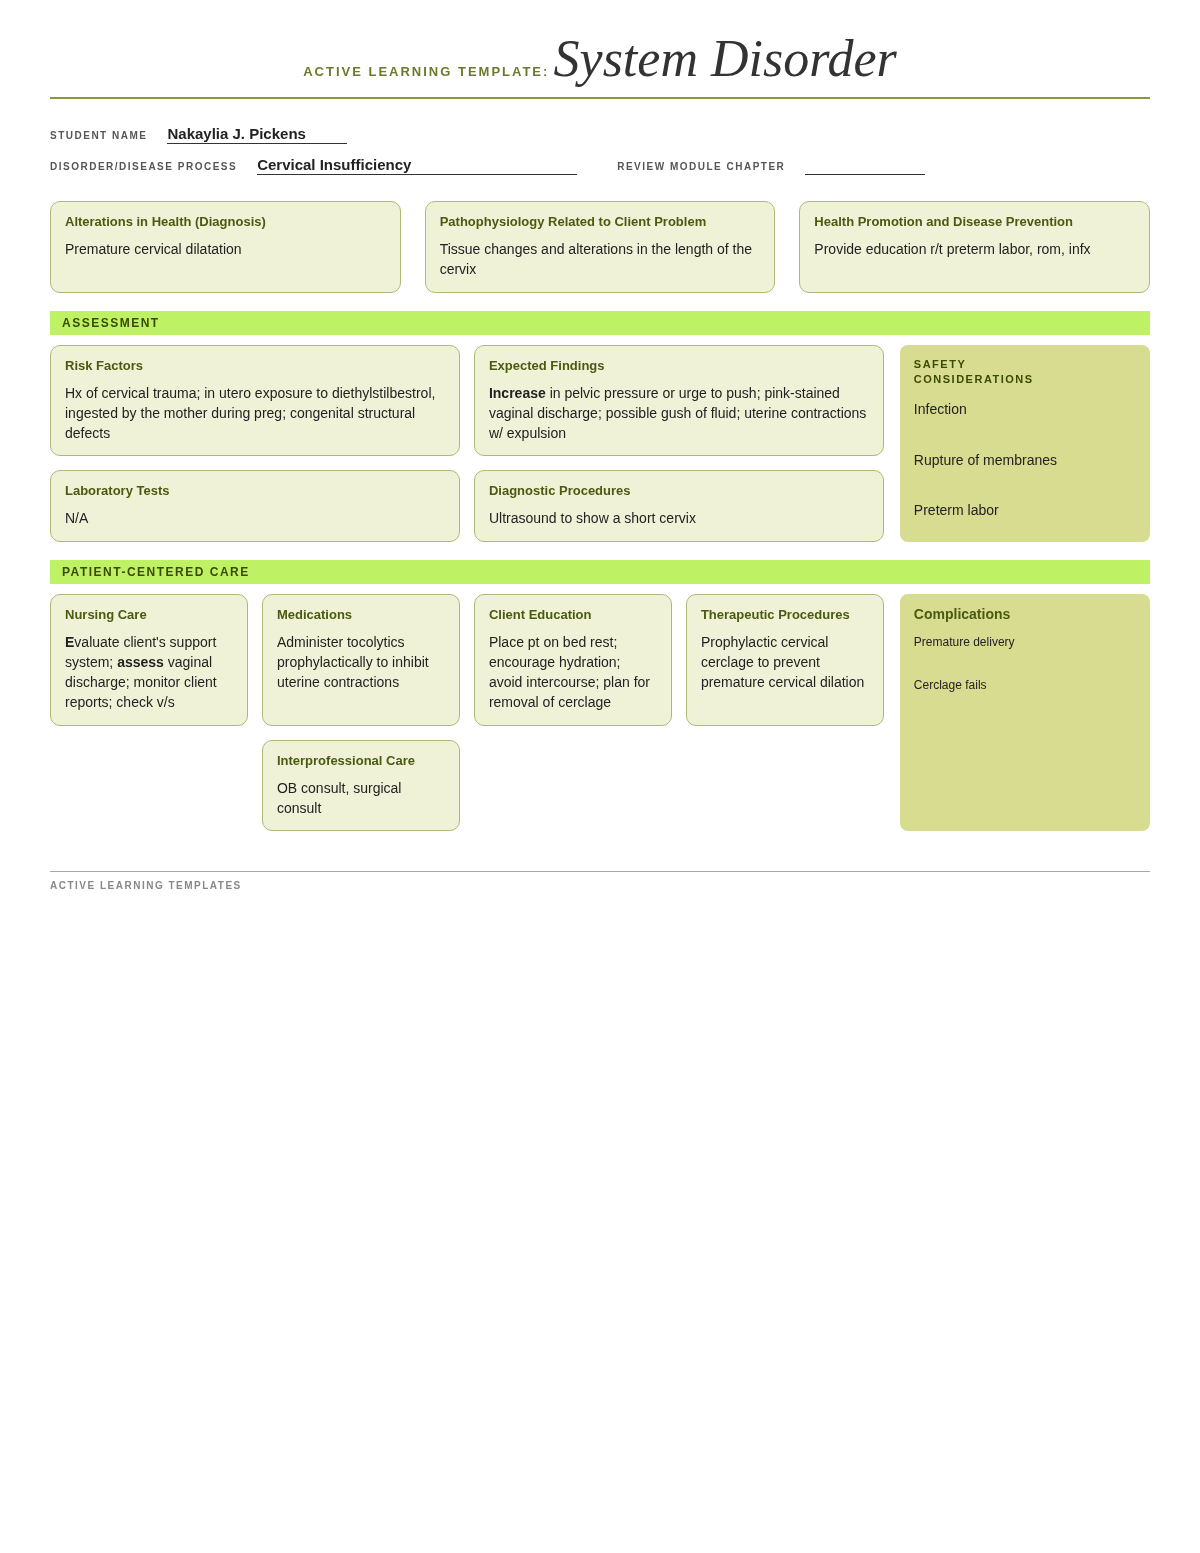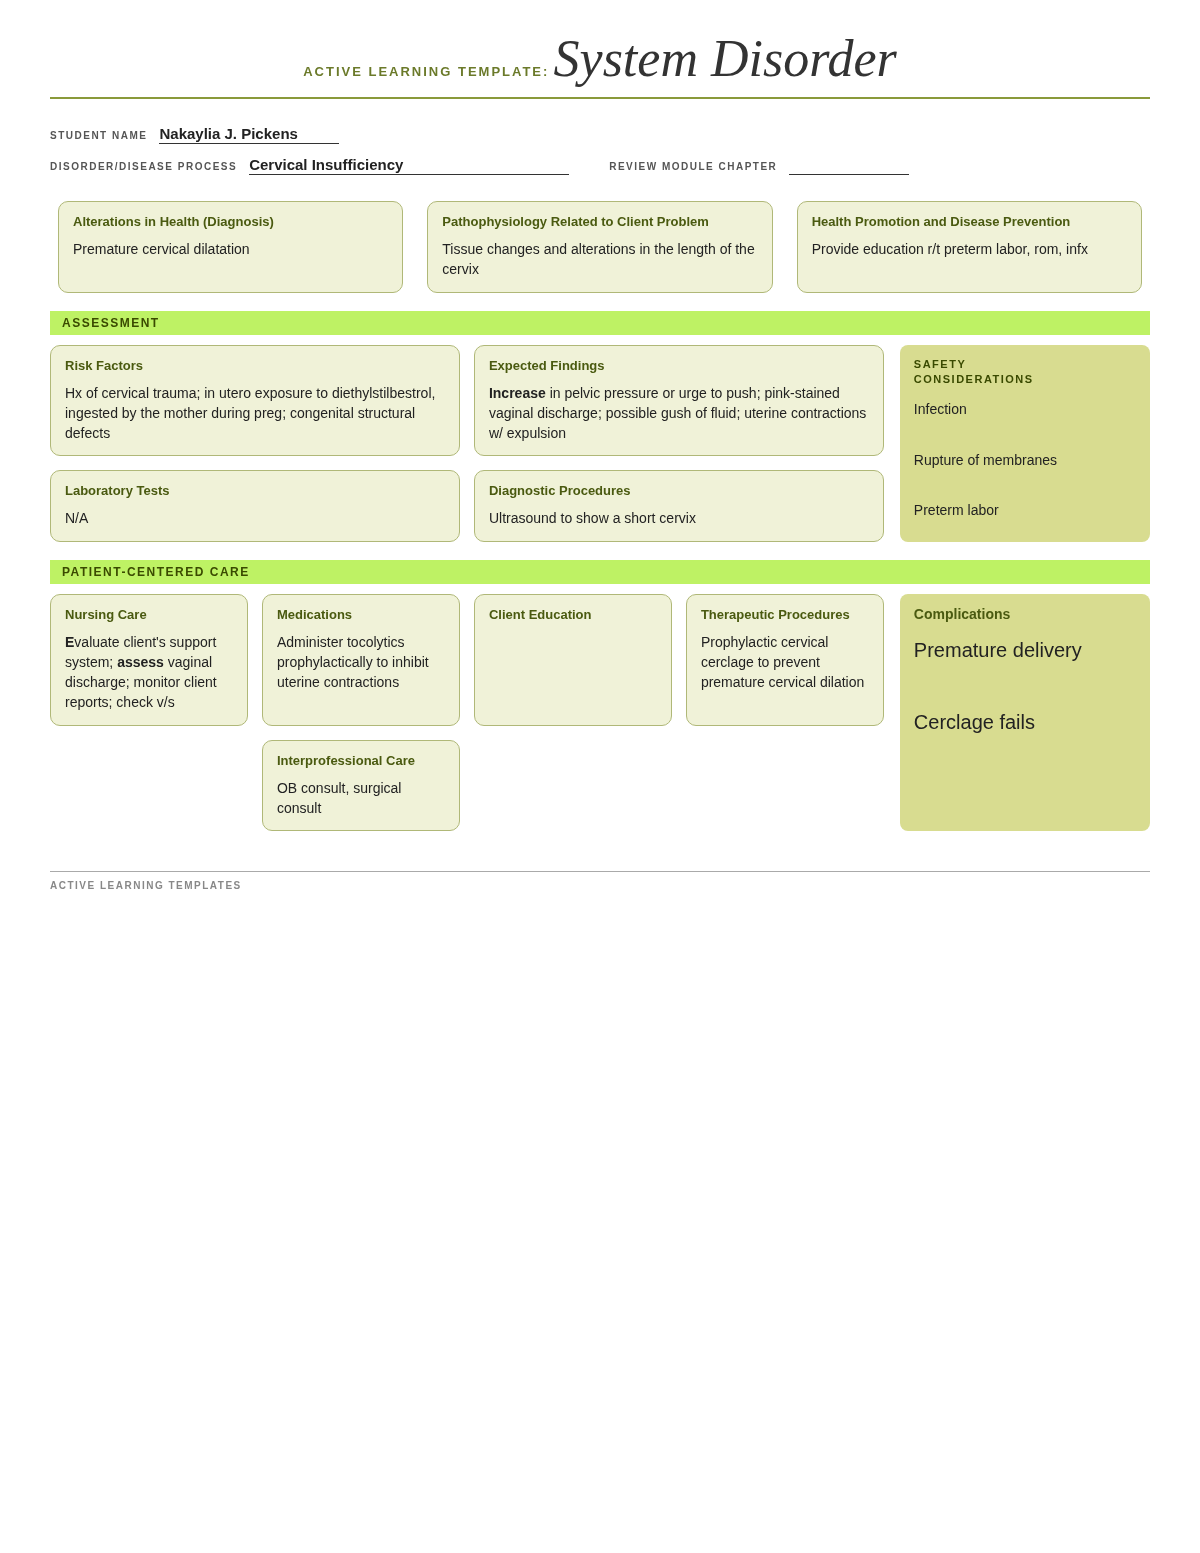--- a/index.html
+++ b/index.html
@@ -39,21 +39,21 @@
     .student-info {
       display: flex;
       align-items: baseline;
       gap: 40px;
       margin-bottom: 6px;
       padding: 8px 0;
     }
     .info-field {
       display: flex;
       align-items: baseline;
-      gap: 12px;
+      gap: 20px;
     }
     .info-label {
       font-size: 10px;
       font-weight: bold;
       letter-spacing: 1.5px;
       text-transform: uppercase;
       color: #555;
     }
     .info-value {
       font-size: 15px;
@@ -62,21 +62,21 @@
       padding-bottom: 1px;
       min-width: 180px;
     }
     .info-value.long { min-width: 320px; }
     .info-value.short { min-width: 120px; }
 
     
     .top-boxes {
       display: flex;
       gap: 24px;
-      margin: 18px 8px;
+      margin: 18px 0;
     }
     .box {
       border: 1.5px solid #b0b878;
       border-radius: 10px;
       padding: 12px 14px;
       background: #fff;
       flex: 1;
     }
     .box-title {
       font-size: 13px;
@@ -170,21 +170,21 @@
       padding: 12px 14px;
       height: 100%;
     }
     .complications-title {
       font-size: 14px;
       font-weight: bold;
       color: #4a5a10;
       margin-bottom: 10px;
     }
     .complications-content {
-      font-size: 20px;
+      font-size: 12px;
       line-height: 1.8;
       color: #222;
     }
 
     
     .footer {
       margin-top: 40px;
       font-size: 10px;
       font-weight: bold;
       letter-spacing: 1.5px;
@@ -298,20 +298,21 @@
           <div class="box-content">
             <span class="bold-inline">E</span>valuate client's support system; <span class="bold-inline">assess</span> vaginal discharge; monitor client reports; check v/s
           </div>
         </div>
         <div class="box shaded">
           <div class="box-title">Medications</div>
           <div class="box-content">Administer tocolytics prophylactically to inhibit uterine contractions</div>
         </div>
         <div class="box shaded">
           <div class="box-title">Client Education</div>
+          <div class="box-content">Place pt on bed rest; encourage hydration; avoid intercourse; plan for removal of cerclage</div>
         </div>
         <div class="box shaded">
           <div class="box-title">Therapeutic Procedures</div>
           <div class="box-content">Prophylactic cervical cerclage to prevent premature cervical dilation</div>
         </div>
         <div style="grid-column: span 1;"></div>
         <div class="box shaded">
           <div class="box-title">Interprofessional Care</div>
           <div class="box-content">OB consult, surgical consult</div>
         </div>

